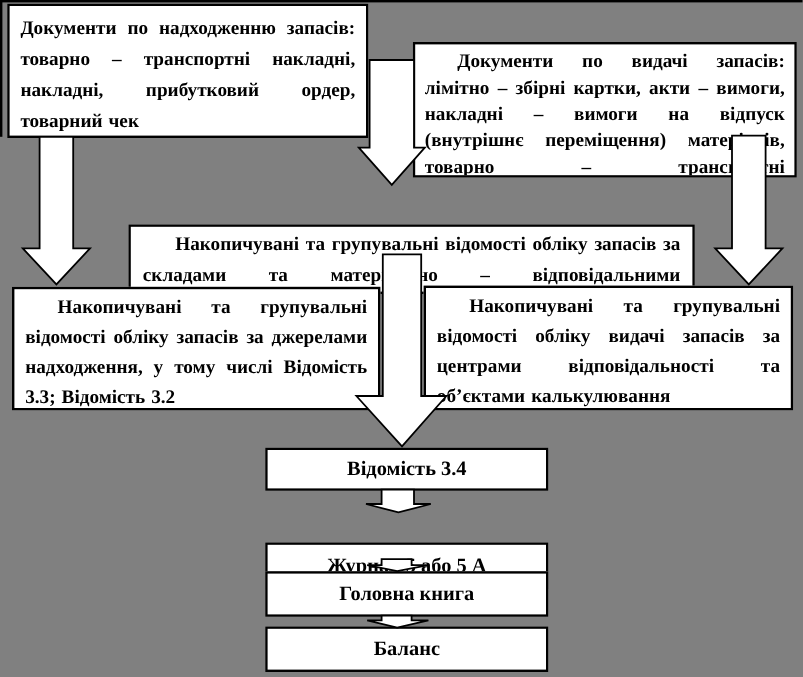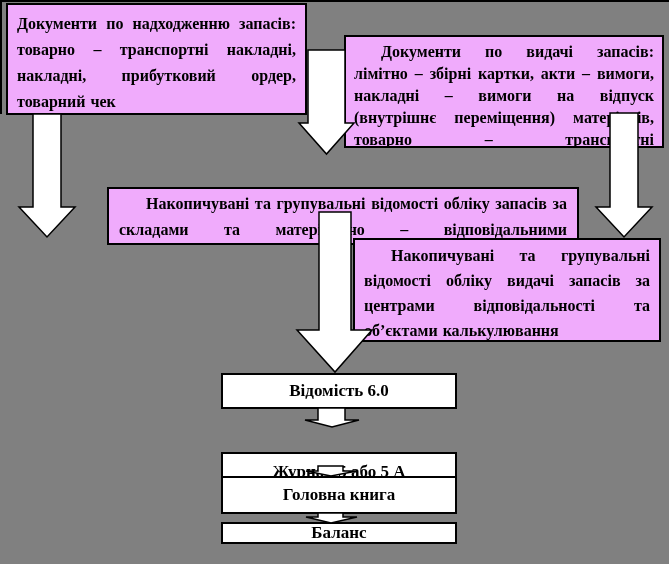--- a/index.html
+++ b/index.html
@@ -6,62 +6,63 @@
   #canvas{
     position:relative;width:669px;height:564px;background:#808080;
     overflow:hidden;
     font-family:"Liberation Serif","DejaVu Serif",serif;
     color:#000;
   }
   .edge-line{position:absolute;background:#000;}
   #top-edge{left:0;top:0;width:669px;height:2px;}
   #left-edge{left:0;top:0;width:2px;height:114px;}
   .tbox{
-    position:absolute;box-sizing:border-box;background:#f0abfc;border:2px solid #000;
+    position:absolute;box-sizing:border-box;background:#ffffff;border:2px solid #000;
     font-weight:bold;font-size:16px;text-align:justify;overflow:hidden;
     word-spacing:1px;
   }
   .tbox.indent{text-indent:27px;}
   .tbox.justify-all{text-align-last:justify;margin-top:32px;}
   #box-receipt-docs{left:6px;top:3px;width:301px;height:112px;padding:6px 9px 0 9px;line-height:26px;}
   #box-issue-docs{left:344px;top:3px;width:320px;height:113px;padding:4px 8px 0 8px;line-height:22px;}
   #box-warehouse{left:107px;top:155px;width:472px;height:58px;padding:2px 10px 0 10px;line-height:26px;}
   #box-sources{left:10px;top:239px;width:307px;height:103px;padding:3px 9px 0 9px;line-height:25px;}
   #box-issue-centers{left:353px;top:238px;width:308px;height:104px;padding:3px 9px 0 9px;line-height:25px;}
   .flowbox{
     position:absolute;box-sizing:border-box;background:#fff;border:2px solid #000;
     left:221px;width:236px;display:flex;align-items:center;justify-content:center;
     font-weight:bold;font-size:17px;text-align:center;
   }
   #box-vidomist-51{top:373px;height:36px;}
   #box-zhurnal-5{top:452px;height:39px;}
   #box-golovna-knyga{top:476px;height:38px;}
-  #box-balans{top:522px;height:22px;}
+  #box-balans{top:522px;height:38px;}
   #arrow-layer{position:absolute;left:0;top:0;width:669px;height:564px;pointer-events:none;}
   #arrow-layer polygon{fill:#ffffff;stroke:#000000;stroke-width:1.5;}
 </style>
 </head>
 <body>
 
 <div id="canvas">
 
   <div id="top-edge" class="edge-line"></div>
   <div id="left-edge" class="edge-line"></div>
 
   <div id="box-receipt-docs" class="tbox">Документи по надходженню запасів: товарно – транспортні накладні, накладні, прибутковий ордер, товарний чек</div>
 
   <div id="box-issue-docs" class="tbox indent justify-all">Документи по видачі запасів: лімітно – збірні картки, акти – вимоги, накладні – вимоги на відпуск (внутрішнє переміщення) матеріалів, товарно – транспортні</div>
 
   <div id="box-warehouse" class="tbox indent justify-all">Накопичувані та групувальні відомості обліку запасів за складами та матеріально – відповідальними</div>
 
+  <div id="box-sources" class="tbox indent">Накопичувані та групувальні відомості обліку запасів за джерелами надходження, у тому числі Відомість 3.3; Відомість 3.2</div>
 
   <div id="box-issue-centers" class="tbox indent">Накопичувані та групувальні відомості обліку видачі запасів за центрами відповідальності та об’єктами калькулювання</div>
 
   <div id="box-vidomist-51" class="flowbox">
-    <span>Відомість 6.0</span>
+    <span>Відомість 3.4</span>
   </div>
   <div id="box-zhurnal-5" class="flowbox">
     <span>Журнал 5 або 5 А</span>
   </div>
   <div id="box-golovna-knyga" class="flowbox">
     <span>Головна книга</span>
   </div>
   <div id="box-balans" class="flowbox">
     <span>Баланс</span>
   </div>

